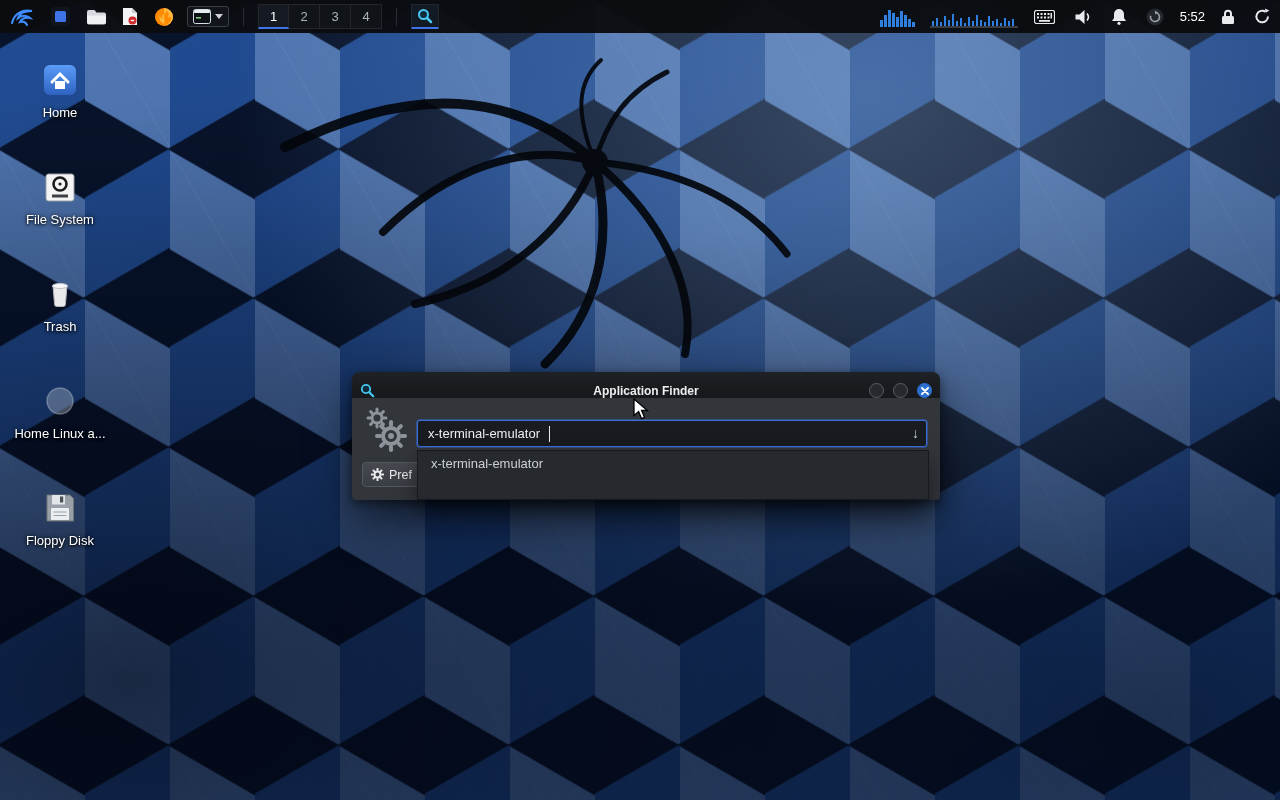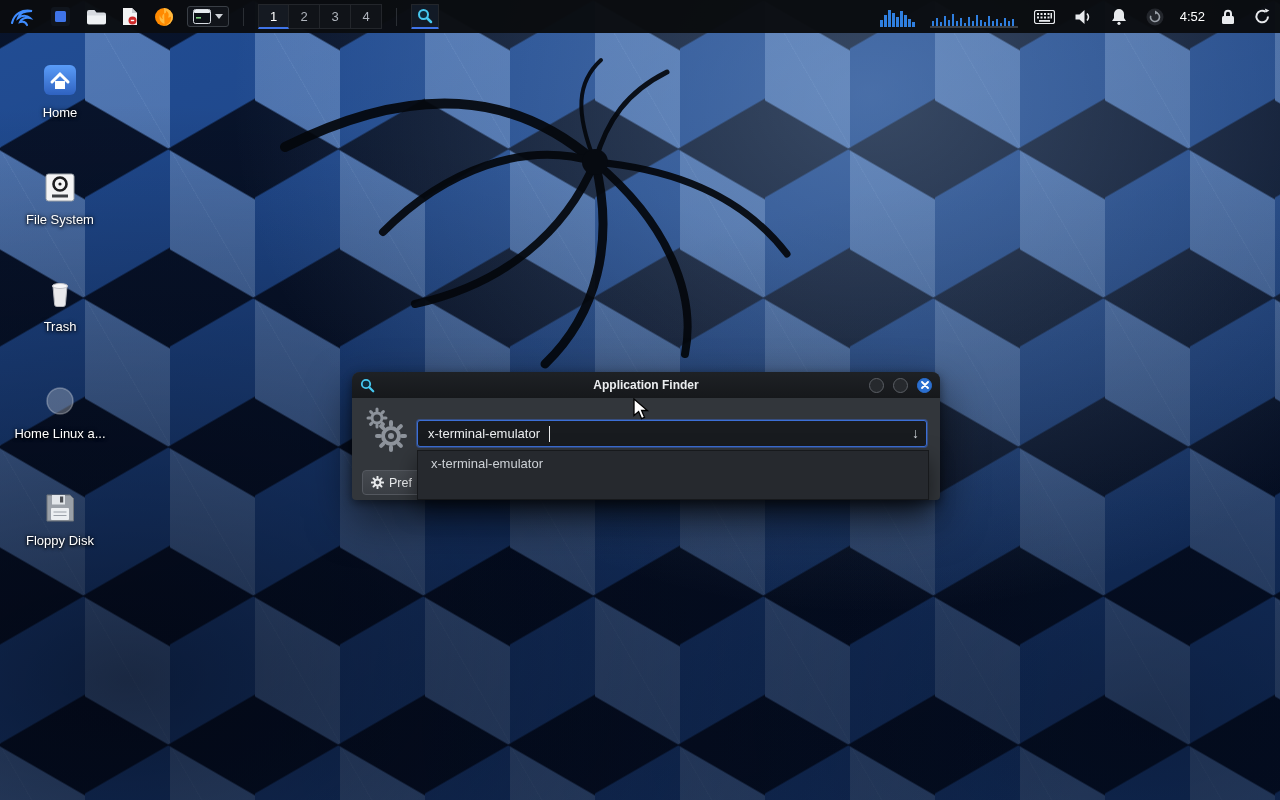--- a/index.html
+++ b/index.html
@@ -53,38 +53,38 @@
   .dicon .dlabel{margin-top:4px;font-size:13px;color:#ffffff;
     text-shadow:0 1px 3px rgba(0,0,0,.95),0 0 4px rgba(0,0,0,.8);line-height:14px;}
 
   
   #finder{position:absolute;left:352px;top:372px;width:588px;height:128px;z-index:30;
     border-radius:8px 8px 4px 4px;
     box-shadow:0 18px 44px rgba(0,0,0,.6),0 3px 10px rgba(0,0,0,.45);
     background:#32363b;}
   .titlebar{position:absolute;left:0;top:0;right:0;height:26px;
     background:linear-gradient(#1e2125,#16181b);border-radius:8px 8px 0 0;
-    display:flex;align-items:center;padding:0 8px;cursor:default;}
+    display:flex;align-items:flex-end;padding:0 8px;cursor:default;}
   .t-icon{display:flex;align-items:center;margin-right:6px;}
   .t-title{position:absolute;left:0;right:0;text-align:center;
     font-size:12px;font-weight:bold;color:#eceef0;pointer-events:none;}
   .t-btns{margin-left:auto;display:flex;align-items:center;gap:9px;z-index:2;}
   .wbtn{width:15px;height:15px;border-radius:50%;border:1px solid #5a5e64;
     background:#26292d;cursor:pointer;padding:0;display:flex;align-items:center;justify-content:center;}
   .wbtn.close{background:#2b6fd0;border-color:#2b6fd0;}
   .fbody{position:absolute;left:0;top:26px;right:0;bottom:0;border-radius:0 0 4px 4px;}
   .gear-art{position:absolute;left:12px;top:8px;}
   .searchfield{position:absolute;left:65px;top:22px;width:510px;height:27px;
     background:#181b1f;border:1px solid #3c6fd6;border-radius:3px;
     box-shadow:0 0 0 1px rgba(63,116,232,.4);display:flex;align-items:center;
     padding:0 26px 0 10px;cursor:text;}
   .searchval{font-size:13px;color:#eceef0;white-space:pre;}
   .caret{width:1.5px;height:16px;background:#e8eaec;margin-left:9px;}
   .dd-arrow{position:absolute;right:7px;top:4px;font-size:14px;color:#cfd3d8;cursor:pointer;}
-  .prefs{position:absolute;left:10px;top:72px;height:25px;z-index:1;
+  .prefs{position:absolute;left:10px;top:64px;height:25px;z-index:1;
     display:flex;align-items:center;gap:5px;padding:0 12px 0 8px;
     background:linear-gradient(#45494f,#3a3e44);border:1px solid #54585f;border-radius:4px;
     color:#e8eaec;font-size:12.5px;cursor:pointer;}
   .results{position:absolute;left:65px;top:52px;width:512px;height:50px;z-index:2;
     background:#26292e;border:1px solid #17191c;box-shadow:0 10px 22px rgba(0,0,0,.5);}
   .result-item{height:24px;display:flex;align-items:center;padding:0 13px;
     font-size:13px;color:#ccd0d5;cursor:pointer;}
 
   #cursor{position:absolute;left:633px;top:398px;z-index:60;pointer-events:none;}
 </style>
@@ -236,21 +236,21 @@
             <circle cx="8" cy="15.3" r="1.6" fill="#e8eaed"></circle>
           </svg>
       </button>
       <button class="p-btn">
         <svg width="18" height="18">
             <circle cx="9" cy="9" r="8.5" fill="#23262c"></circle>
             <path d="M9 4.5 a4.5 4.5 0 1 1 -4.3 3.2" fill="none" stroke="#9aa0a8" stroke-width="1.6"></path>
             <path d="M9 2.5 l0 4 l3 -2 z" fill="#9aa0a8"></path>
           </svg>
       </button>
-      <span class="clock">4:52</span>
+      <span class="clock">5:52</span>
       <button class="p-btn">
         <svg width="14" height="16">
             <rect x="1" y="7" width="12" height="8" rx="1.5" fill="#e8eaed"></rect>
             <path d="M4 7 v-2.2 a3 3 0 0 1 6 0 v2.2" stroke="#e8eaed" fill="none" stroke-width="2"></path>
           </svg>
       </button>
       <button class="p-btn">
         <svg width="17" height="17">
             <path d="M14 8.5 a5.8 5.8 0 1 1 -2.3 -4.6" fill="none" stroke="#e8eaed" stroke-width="2"></path>
             <path d="M10.8 0.5 l1.2 4 l3.4 -2 z" fill="#e8eaed"></path>

